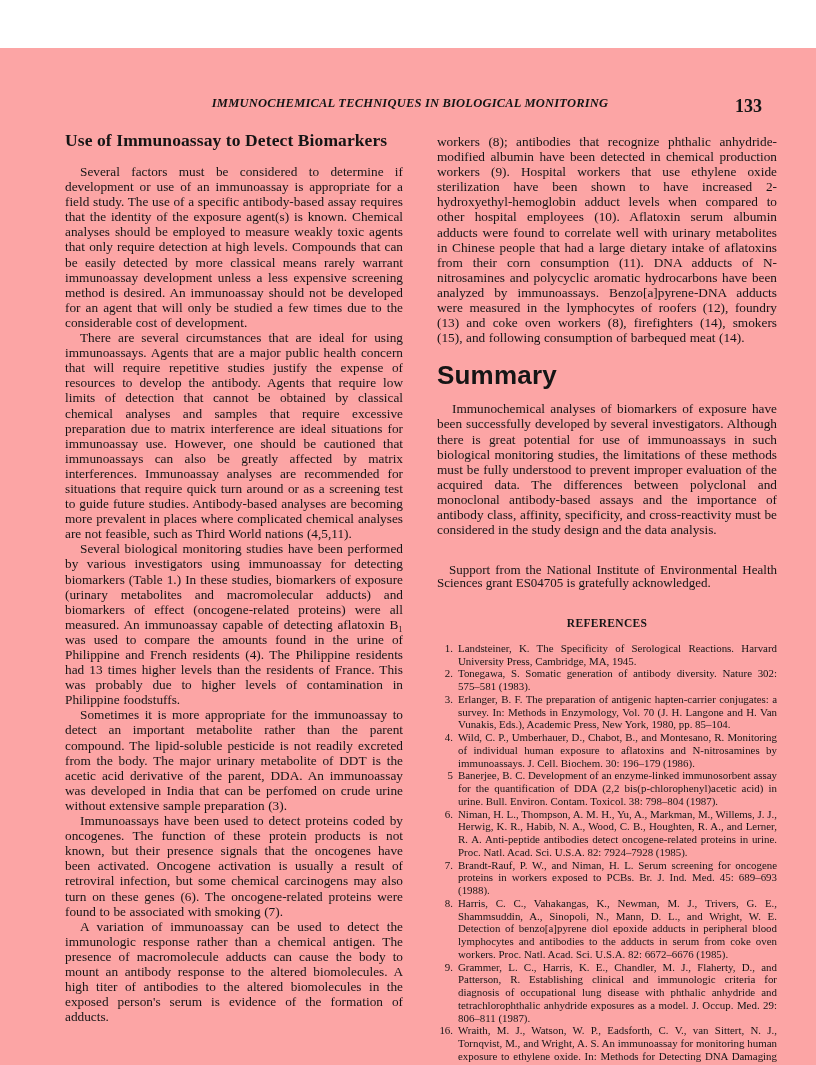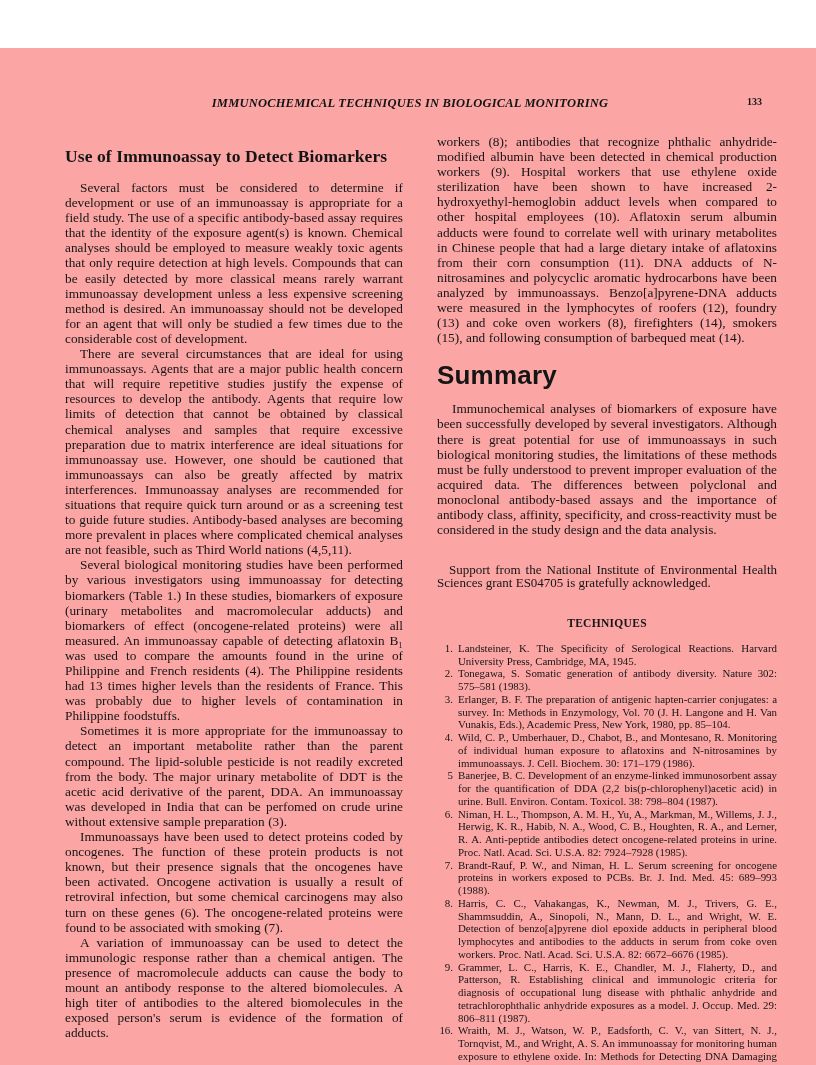--- a/index.html
+++ b/index.html
@@ -31,28 +31,28 @@
     font-style: italic;
     font-weight: 600;
     font-size: 12.5px;
     letter-spacing: 0.2px;
     color: #141414;
   }
   .page-number {
     position: absolute;
     right: 2px;
     top: 0;
-    font-size: 10px;
+    font-size: 18px;
     font-weight: 600;
     font-style: normal;
   }
   
   .col {
     position: absolute;
-    top: 98px;
+    top: 82px;
   }
   .col-left  { left: 65px;  width: 338px; }
   .col-right { left: 437px; width: 340px; top: 86px; }
 
   .section-title {
     margin: 0 0 13px 0;
     font-size: 17.5px;
     font-weight: bold;
     font-family: "Liberation Serif", serif;
     letter-spacing: 0.1px;
@@ -129,50 +129,50 @@
   </div>
 
   <div class="col col-right">
     <p class="body-par no-indent">workers (8); antibodies that recognize phthalic anhydride-modified albumin have been detected in chemical production workers (9). Hospital workers that use ethylene oxide sterilization have been shown to have increased 2-hydroxyethyl-hemoglobin adduct levels when compared to other hospital employees (10). Aflatoxin serum albumin adducts were found to correlate well with urinary metabolites in Chinese people that had a large dietary intake of aflatoxins from their corn consumption (11). DNA adducts of N-nitrosamines and polycyclic aromatic hydrocarbons have been analyzed by immunoassays. Benzo[a]pyrene-DNA adducts were measured in the lymphocytes of roofers (12), foundry (13) and coke oven workers (8), firefighters (14), smokers (15), and following consumption of barbequed meat (14).</p>
 
     <h1 class="summary-title">Summary</h1>
     <p class="body-par">Immunochemical analyses of biomarkers of exposure have been successfully developed by several investigators. Although there is great potential for use of immunoassays in such biological monitoring studies, the limitations of these methods must be fully understood to prevent improper evaluation of the acquired data. The differences between polyclonal and monoclonal antibody-based assays and the importance of antibody class, affinity, specificity, and cross-reactivity must be considered in the study design and the data analysis.</p>
 
     <p class="ack-par">Support from the National Institute of Environmental Health Sciences grant ES04705 is gratefully acknowledged.</p>
 
-    <h3 class="ref-title">TECHNIQUES</h3>
+    <h3 class="ref-title">REFERENCES</h3>
 
     <div class="ref-list">
       <div class="ref-item">
         <span class="ref-num">1.</span>
         <span class="ref-text">Landsteiner, K. The Specificity of Serological Reactions. Harvard University Press, Cambridge, MA, 1945.</span>
       </div>
       <div class="ref-item">
         <span class="ref-num">2.</span>
         <span class="ref-text">Tonegawa, S. Somatic generation of antibody diversity. Nature 302: 575–581 (1983).</span>
       </div>
       <div class="ref-item">
         <span class="ref-num">3.</span>
         <span class="ref-text">Erlanger, B. F. The preparation of antigenic hapten-carrier conjugates: a survey. In: Methods in Enzymology, Vol. 70 (J. H. Langone and H. Van Vunakis, Eds.), Academic Press, New York, 1980, pp. 85–104.</span>
       </div>
       <div class="ref-item">
         <span class="ref-num">4.</span>
-        <span class="ref-text">Wild, C. P., Umberhauer, D., Chabot, B., and Montesano, R. Monitoring of individual human exposure to aflatoxins and N-nitrosamines by immunoassays. J. Cell. Biochem. 30: 171–179 (1986).</span>
+        <span class="ref-text">Wild, C. P., Umberhauer, D., Chabot, B., and Montesano, R. Monitoring of individual human exposure to aflatoxins and N-nitrosamines by immunoassays. J. Cell. Biochem. 30: 196–179 (1986).</span>
       </div>
       <div class="ref-item">
         <span class="ref-num">5</span>
         <span class="ref-text">Banerjee, B. C. Development of an enzyme-linked immunosorbent assay for the quantification of DDA (2,2 bis(p-chlorophenyl)acetic acid) in urine. Bull. Environ. Contam. Toxicol. 38: 798–804 (1987).</span>
       </div>
       <div class="ref-item">
         <span class="ref-num">6.</span>
         <span class="ref-text">Niman, H. L., Thompson, A. M. H., Yu, A., Markman, M., Willems, J. J., Herwig, K. R., Habib, N. A., Wood, C. B., Houghten, R. A., and Lerner, R. A. Anti-peptide antibodies detect oncogene-related proteins in urine. Proc. Natl. Acad. Sci. U.S.A. 82: 7924–7928 (1985).</span>
       </div>
       <div class="ref-item">
         <span class="ref-num">7.</span>
-        <span class="ref-text">Brandt-Rauf, P. W., and Niman, H. L. Serum screening for oncogene proteins in workers exposed to PCBs. Br. J. Ind. Med. 45: 689–993 (1988).</span>
+        <span class="ref-text">Brandt-Rauf, P. W., and Niman, H. L. Serum screening for oncogene proteins in workers exposed to PCBs. Br. J. Ind. Med. 45: 689–693 (1988).</span>
       </div>
       <div class="ref-item">
         <span class="ref-num">8.</span>
         <span class="ref-text">Harris, C. C., Vahakangas, K., Newman, M. J., Trivers, G. E., Shammsuddin, A., Sinopoli, N., Mann, D. L., and Wright, W. E. Detection of benzo[a]pyrene diol epoxide adducts in peripheral blood lymphocytes and antibodies to the adducts in serum from coke oven workers. Proc. Natl. Acad. Sci. U.S.A. 82: 6672–6676 (1985).</span>
       </div>
       <div class="ref-item">
         <span class="ref-num">9.</span>
         <span class="ref-text">Grammer, L. C., Harris, K. E., Chandler, M. J., Flaherty, D., and Patterson, R. Establishing clinical and immunologic criteria for diagnosis of occupational lung disease with phthalic anhydride and tetrachlorophthalic anhydride exposures as a model. J. Occup. Med. 29: 806–811 (1987).</span>
       </div>
       <div class="ref-item">

